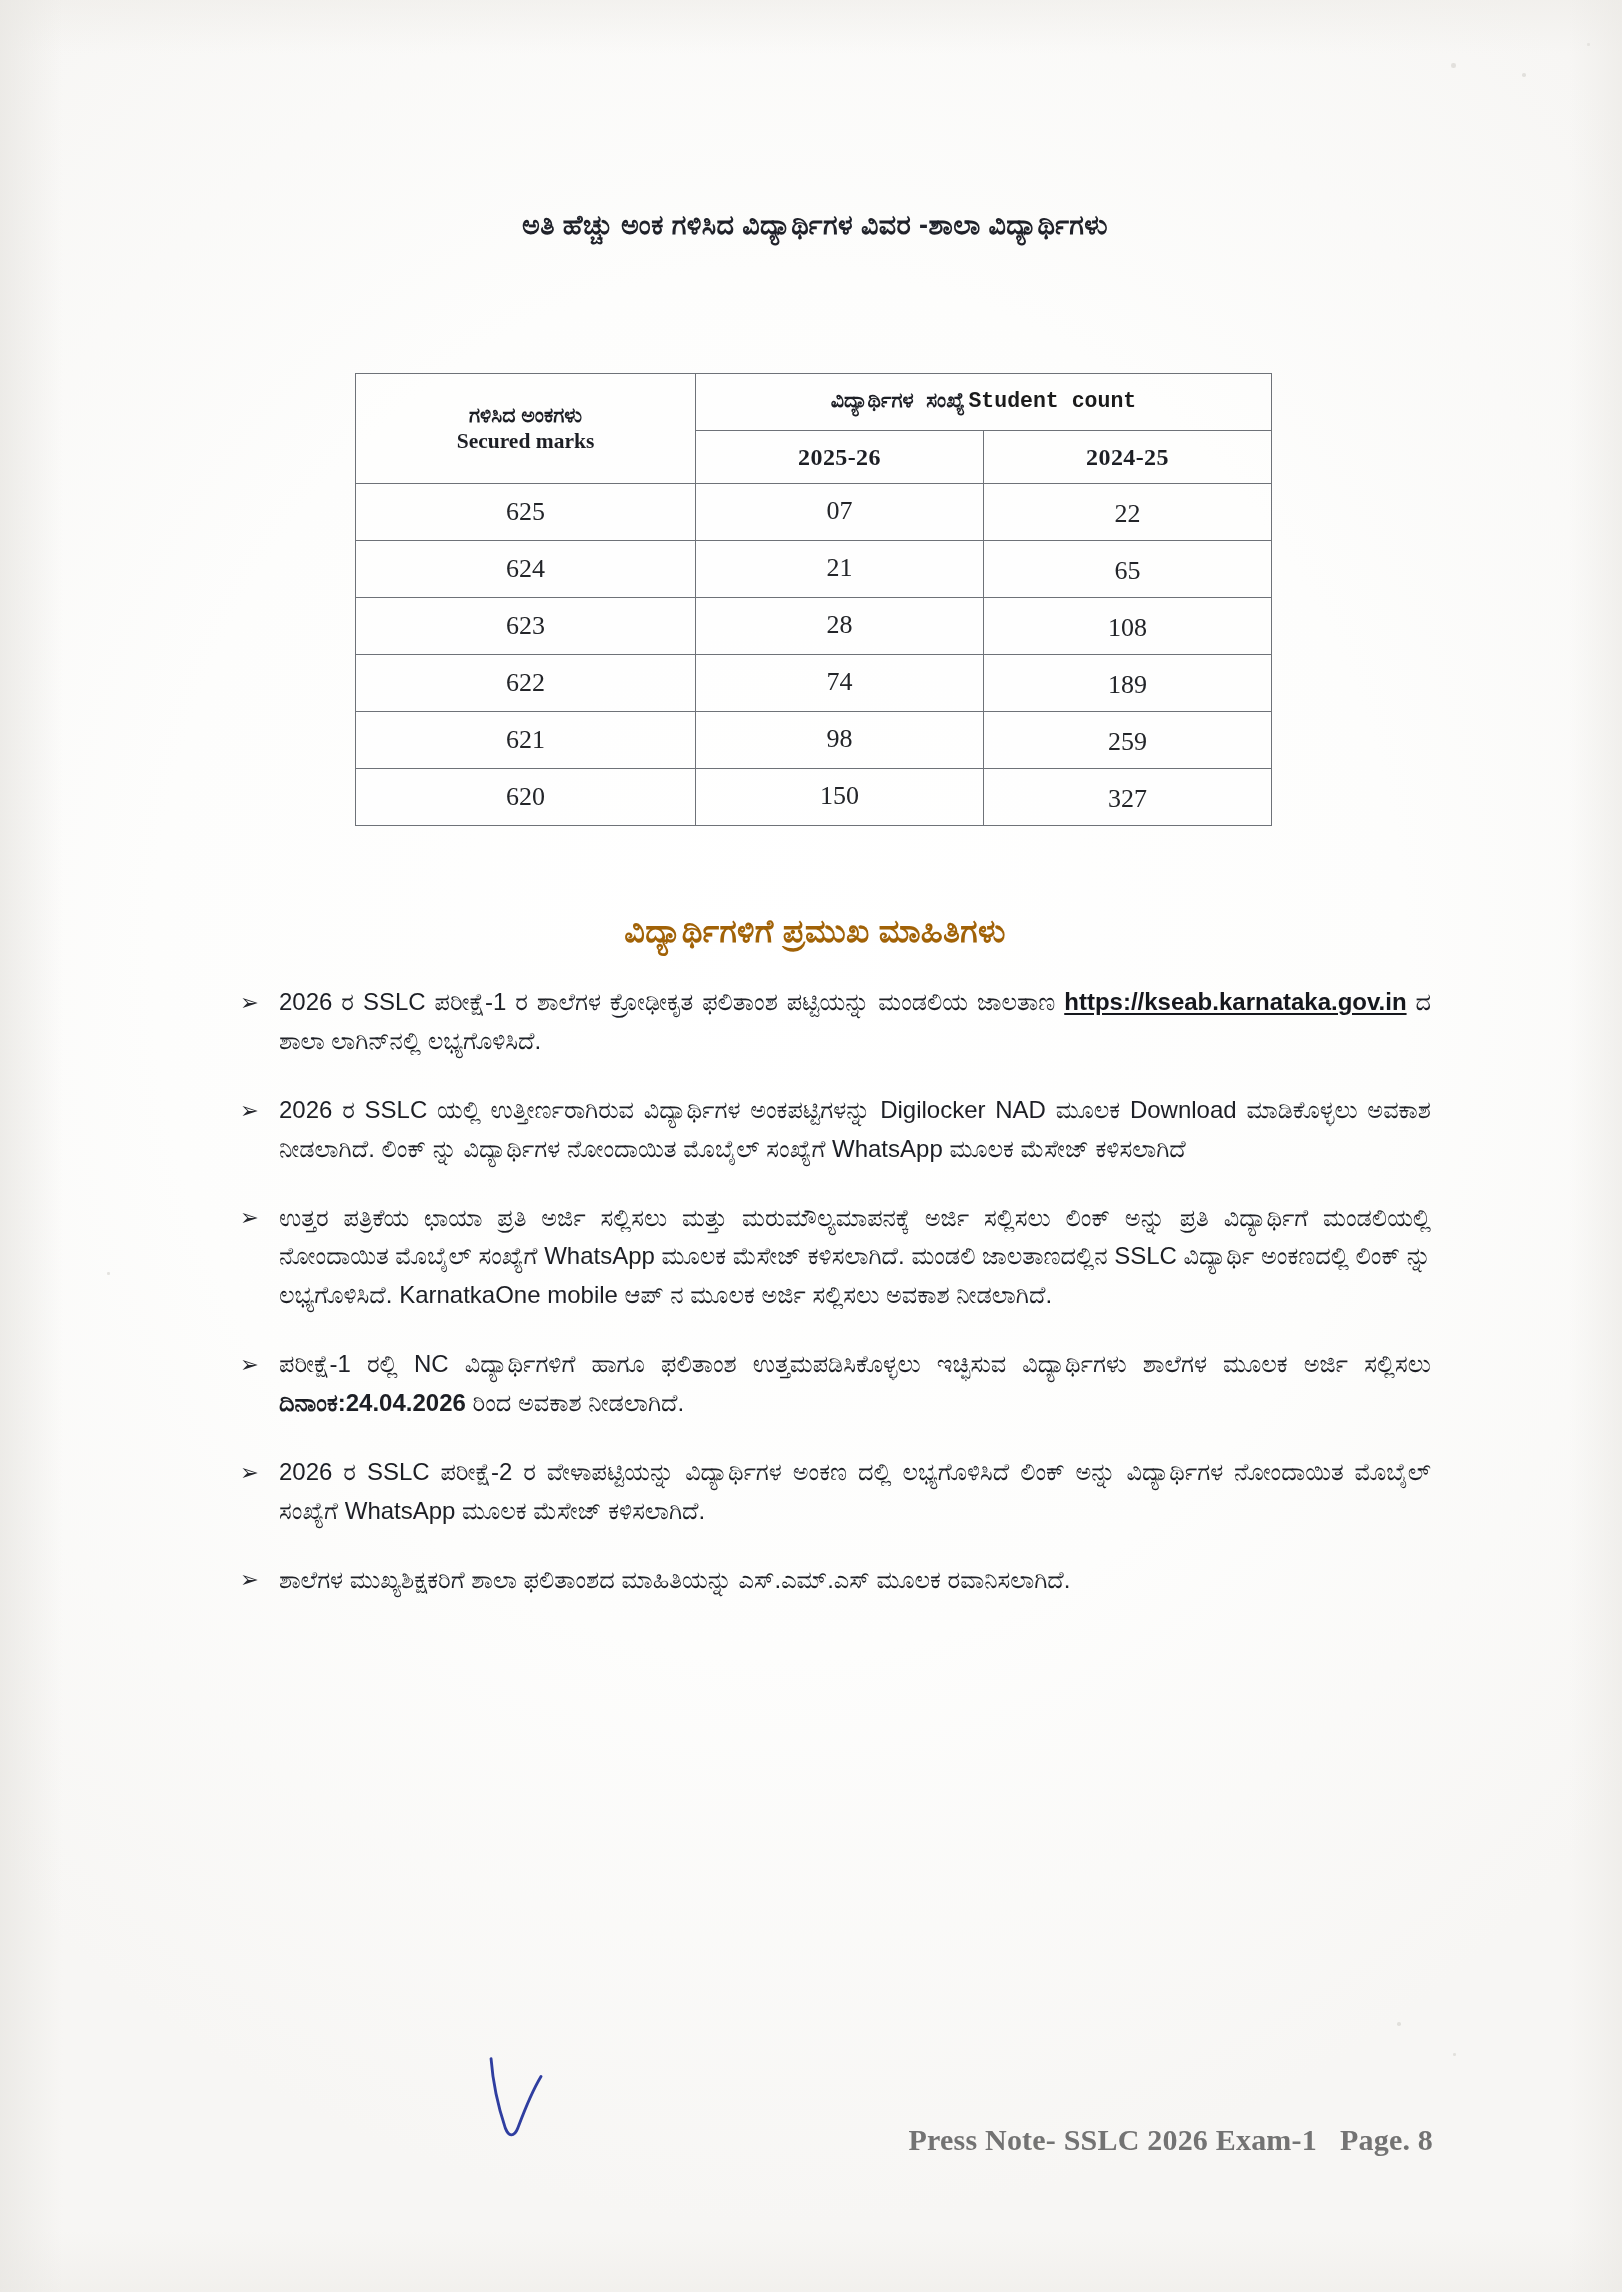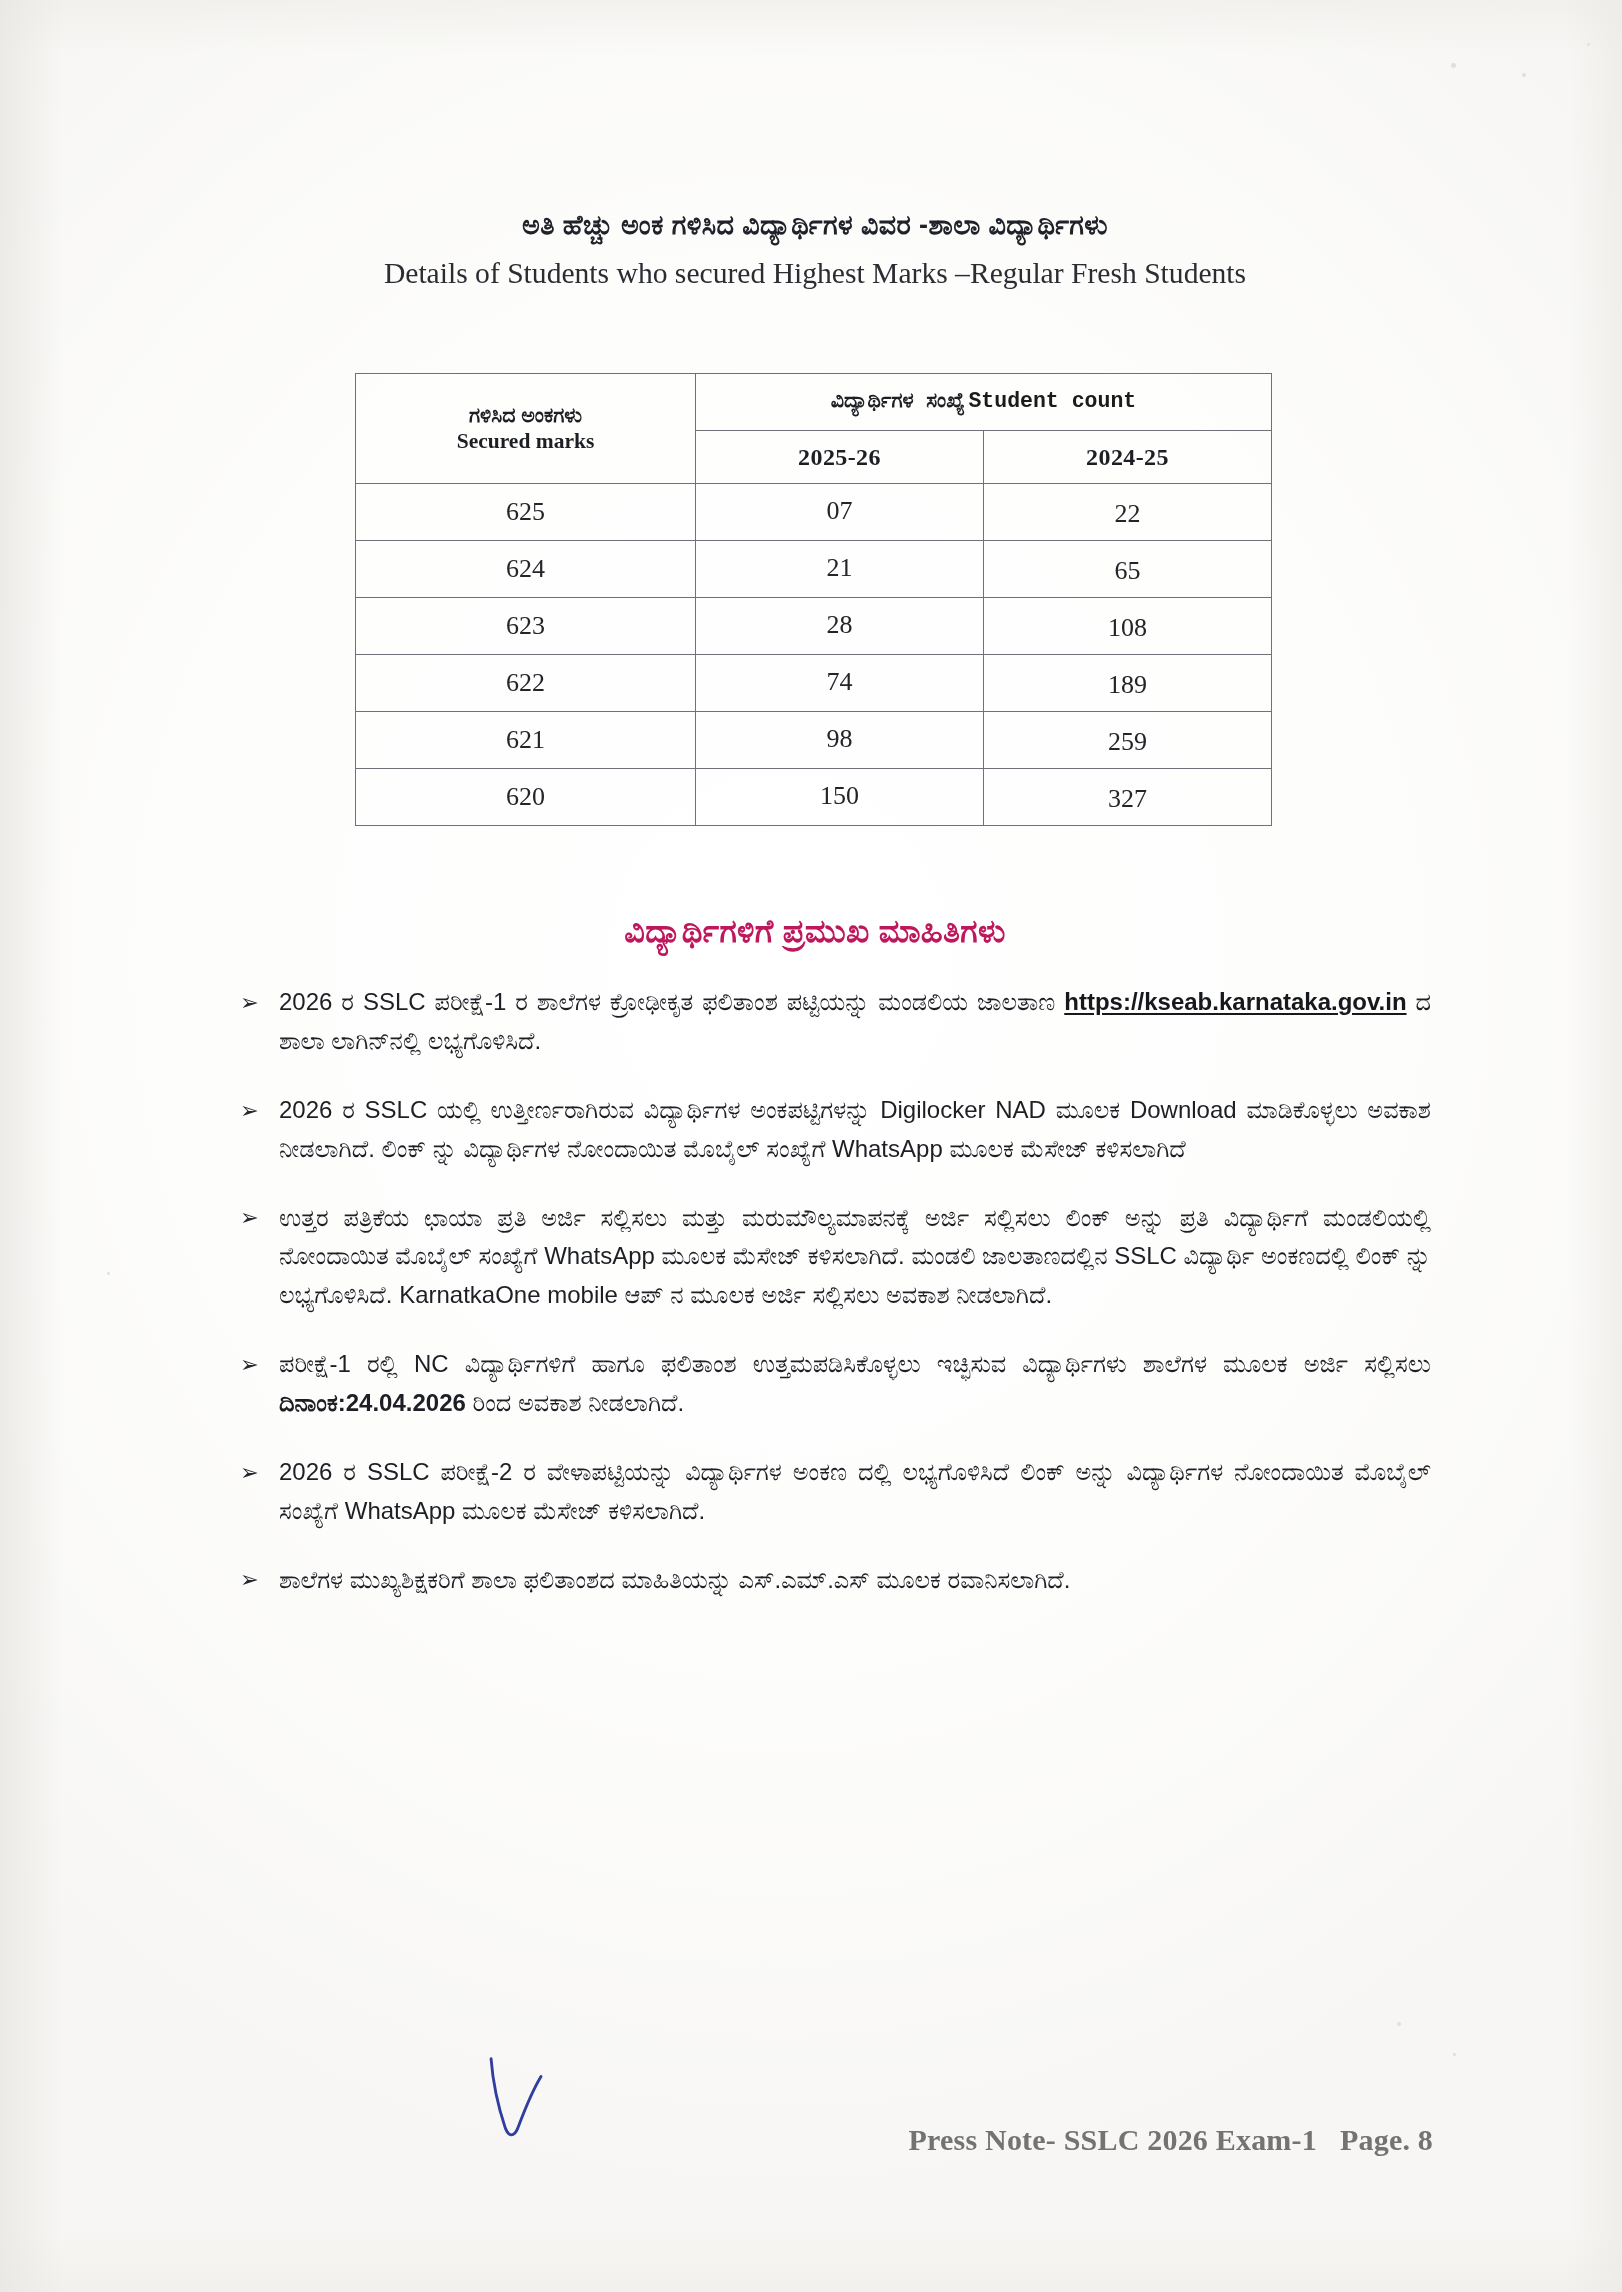--- a/index.html
+++ b/index.html
@@ -134,21 +134,21 @@
   
   .section-heading {
     position: absolute;
     left: 224px;
     top: 913px;
     width: 1182px;
     text-align: center;
     font-family: "Liberation Sans", "DejaVu Sans", sans-serif;
     font-weight: 700;
     font-size: 32px;
-    color: #be185d;
+    color: #a16207;
     letter-spacing: 0.3px;
   }
 
   
   .bullets {
     position: absolute;
     left: 240px;
     top: 983px;
     width: 1191px;
   }
@@ -218,21 +218,20 @@
   <div class="speck" style="left:1587px; top:43px; width:2.7px; height:2.7px;"></div>
   <div class="speck" style="left:1397px; top:2022px; width:3.6px; height:3.6px;"></div>
   <div class="speck" style="left:1453px; top:2053px; width:2.7px; height:2.7px;"></div>
   <div class="speck" style="left:107px; top:1272px; width:2.7px; height:2.7px;"></div>
 </div>
 
 <div class="content">
 
   <div class="title-block">
     <div class="title-kn">ಅತಿ ಹೆಚ್ಚು ಅಂಕ ಗಳಿಸಿದ ವಿದ್ಯಾರ್ಥಿಗಳ ವಿವರ -ಶಾಲಾ ವಿದ್ಯಾರ್ಥಿಗಳು</div>
-    <div class="title-en">Details of Students who secured Highest Marks –Regular Fresh Students</div>
   </div>
 
   <table class="marks-table">
     <thead>
       <tr>
         <th class="col-marks hdr-top" rowspan="2">
           <span class="th-kn">ಗಳಿಸಿದ ಅಂಕಗಳು</span>
           <span class="th-en">Secured marks</span>
         </th>
         <th class="hdr-top" colspan="2">

